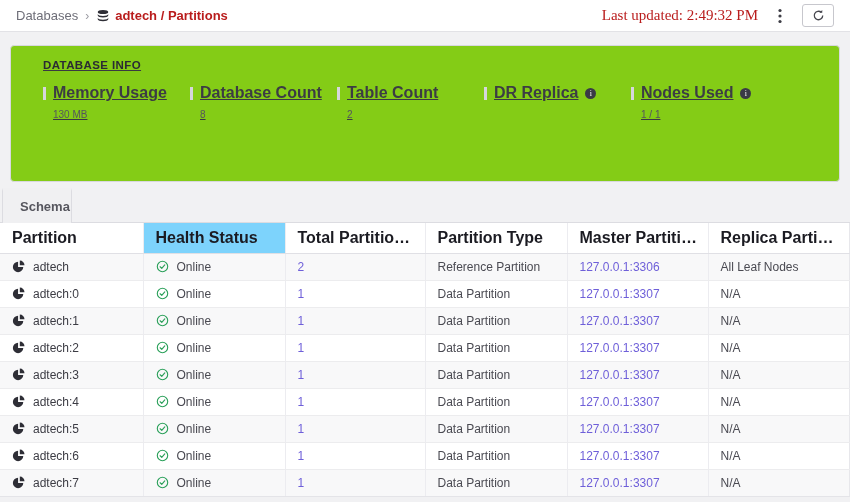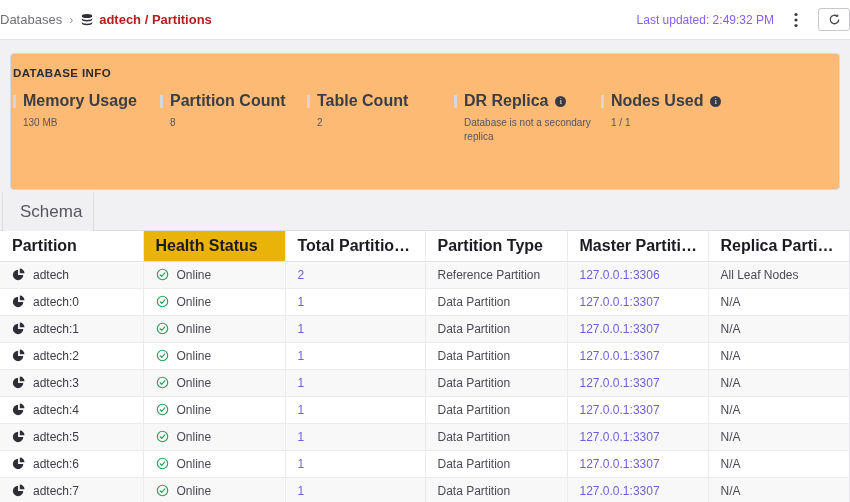--- a/index.html
+++ b/index.html
@@ -1,61 +1,61 @@
 <!DOCTYPE html>
 <html><head>
 <meta charset="utf-8">
 <style>
   * { margin:0; padding:0; box-sizing:border-box; }
   html,body { width:850px; height:502px; overflow:hidden; background:#f1f1f3;
               font-family:"Liberation Sans", sans-serif; color:#3a3a42; }
 
   
-  .topbar { height:40px; background:#fff; border-bottom:1px solid #e2e2e6;
-            display:flex; align-items:center; justify-content:space-between; padding:0 0; }
+  .topbar { height:32px; background:#fff; border-bottom:1px solid #e2e2e6;
+            display:flex; align-items:center; justify-content:space-between; padding:0 16px; }
   .crumbs { display:flex; align-items:center; gap:7px; font-size:13px; }
   .crumb-root { color:#6e6e78; cursor:pointer; }
   .crumb-sep { color:#9a9aa2; font-size:12px; }
   .crumb-cur { display:flex; align-items:center; gap:5px; font-weight:bold; color:#b91c1c; }
   .topbar-right { display:flex; align-items:center; gap:14px; }
-  .last-updated { font-size:12px; color:#8b5cf6; }
+  .last-updated { font-size:15px; color:#b91c1c;font-family:Liberation Serif, serif; }
   .kebab { padding:2px 6px; cursor:pointer; display:flex; align-items:center; }
   .refresh-btn { width:32px; height:23px; border:1px solid #c7c7cd; border-radius:3px;
                  background:#fff; display:flex; align-items:center; justify-content:center; cursor:pointer; }
 
   
-  .card { margin:13px 10px 0 10px; height:137px; background:#fdba74; border:1px solid #d8d8de;
-          border-radius:4px; padding:13px 2px; }
+  .card { margin:13px 10px 0 10px; height:137px; background:#84cc16; border:1px solid #d8d8de;
+          border-radius:4px; padding:13px 32px;text-decoration:underline; }
   .card-title { font-size:11.5px; font-weight:bold; letter-spacing:.4px; color:#2b2b33; margin-bottom:13px; }
   .stats { display:flex; flex-wrap:wrap; width:745px; row-gap:13px; }
   .stat { width:147px; }
   .stat-label { display:flex; align-items:center; gap:7px; margin-bottom:6px; }
   .stat-bar { width:3px; height:13px; background:#d6d6dc; flex:none; }
   .stat-label-text { font-size:16px; font-weight:bold; color:#3c3c44; white-space:nowrap; }
   .info-icon { width:11px; height:11px; border-radius:50%; background:#3a3a46; color:#fff;
                font-size:8px; line-height:11px; text-align:center; flex:none; cursor:pointer;
                font-family:"Liberation Serif", serif; }
   .info-icon::after { content:"i"; }
   .stat-value { font-size:10px; color:#55555e; padding-left:10px; max-width:140px; line-height:1.35; }
 
   
   .tab-bar { display:flex; align-items:flex-end; margin-top:7px; padding-left:2px; height:33px; }
-  .tab { padding:8px 11px 9px 17px; font-size:17px; font-weight:normal; color:#56565e;
+  .tab { padding:8px 1px 9px 17px; font-size:13px; font-weight:bold; color:#56565e;
          background:#f0f0f2; border:1px solid #dcdce1; border-bottom:none; cursor:pointer;
          border-top:3px solid transparent; margin-bottom:-1px; position:relative; z-index:2; }
   .tab.active { background:#fff; color:#1e1e24; border-top:3px solid #8c4fd0; }
 
   
   .table-wrap { background:#fff; border-top:1px solid #dcdce1; position:relative; z-index:1; }
   table { border-collapse:collapse; table-layout:fixed; width:849px; }
   th { height:30px; text-align:left; font-size:16px; font-weight:bold; color:#1b1b22;
        padding:0 10px 0 12px; border-bottom:1px solid #e0e0e5; border-left:1px solid #ececf0;
        white-space:nowrap; overflow:hidden; text-overflow:ellipsis; background:#fff; cursor:pointer; }
   th:first-child { border-left:none; }
-  th.hl { background:#eab308; }
+  th.hl { background:#7dd3fc; }
   td { height:27px; font-size:12px; color:#4a4a52; padding:0 10px 0 12px;
        border-bottom:1px solid #ececee; border-left:1px solid #ececf0;
        white-space:nowrap; overflow:hidden; }
   td:first-child { border-left:none; }
   tr:nth-child(odd) td { background:#f8f8f9; }
   tr:last-child td { border-bottom:1px solid #e4e4e8; }
   table { border-right:1px solid #e7e7eb; }
   .cellflex { display:flex; align-items:center; gap:8px; }
   .lnk { color:#6e5fd9; text-decoration:none; cursor:pointer; }
   .pie-icon, .ok-icon { display:flex; align-items:center; flex:none; }
@@ -108,21 +108,21 @@
       <span class="stat-label-text">Memory Usage</span>
 
     </div>
     <div class="stat-value">130 MB</div>
   </div>
 
 
   <div class="stat">
     <div class="stat-label">
       <span class="stat-bar"></span>
-      <span class="stat-label-text">Partition Count</span>
+      <span class="stat-label-text">Database Count</span>
 
     </div>
     <div class="stat-value">8</div>
   </div>
 
   <div class="stat">
     <div class="stat-label">
       <span class="stat-bar"></span>
       <span class="stat-label-text">Table Count</span>
 
@@ -130,21 +130,20 @@
     <div class="stat-value">2</div>
   </div>
 
 
   <div class="stat">
     <div class="stat-label">
       <span class="stat-bar"></span>
       <span class="stat-label-text">DR Replica</span>
       <span class="info-icon"></span>
     </div>
-    <div class="stat-value">Database is not a secondary replica</div>
   </div>
 
   <div class="stat">
     <div class="stat-label">
       <span class="stat-bar"></span>
       <span class="stat-label-text">Nodes Used</span>
       <span class="info-icon"></span>
     </div>
     <div class="stat-value">1 / 1</div>
   </div>

